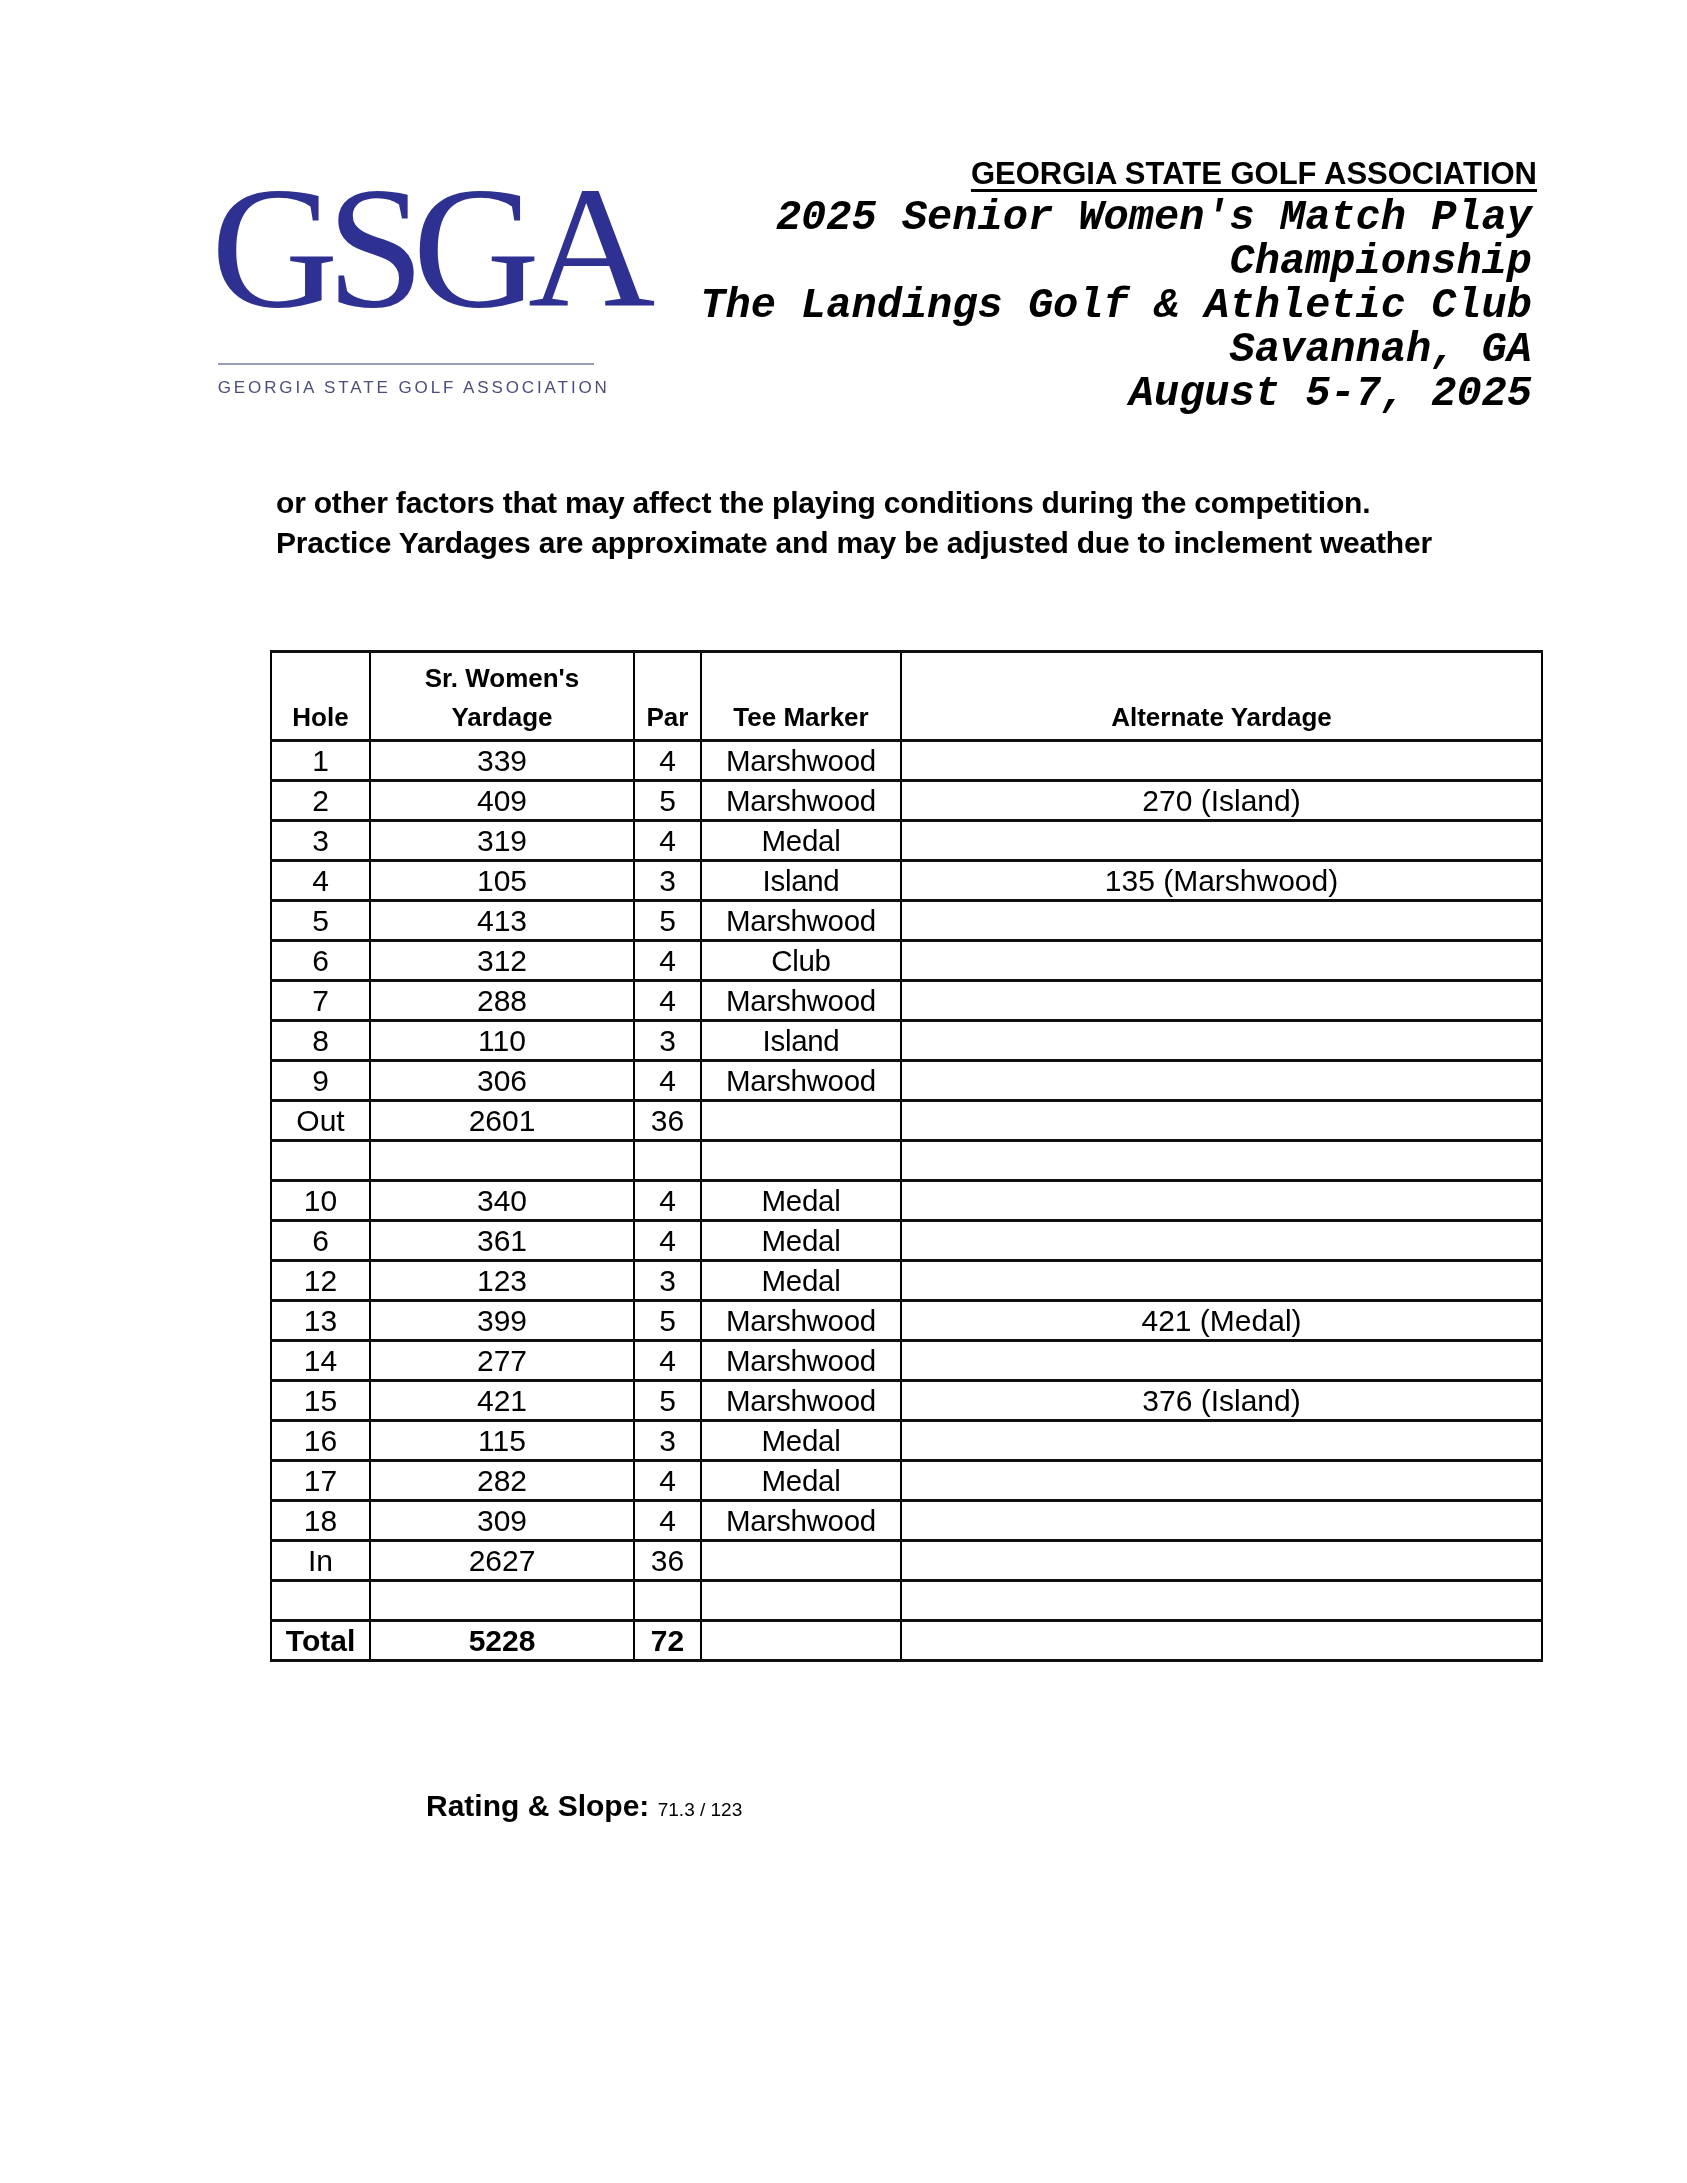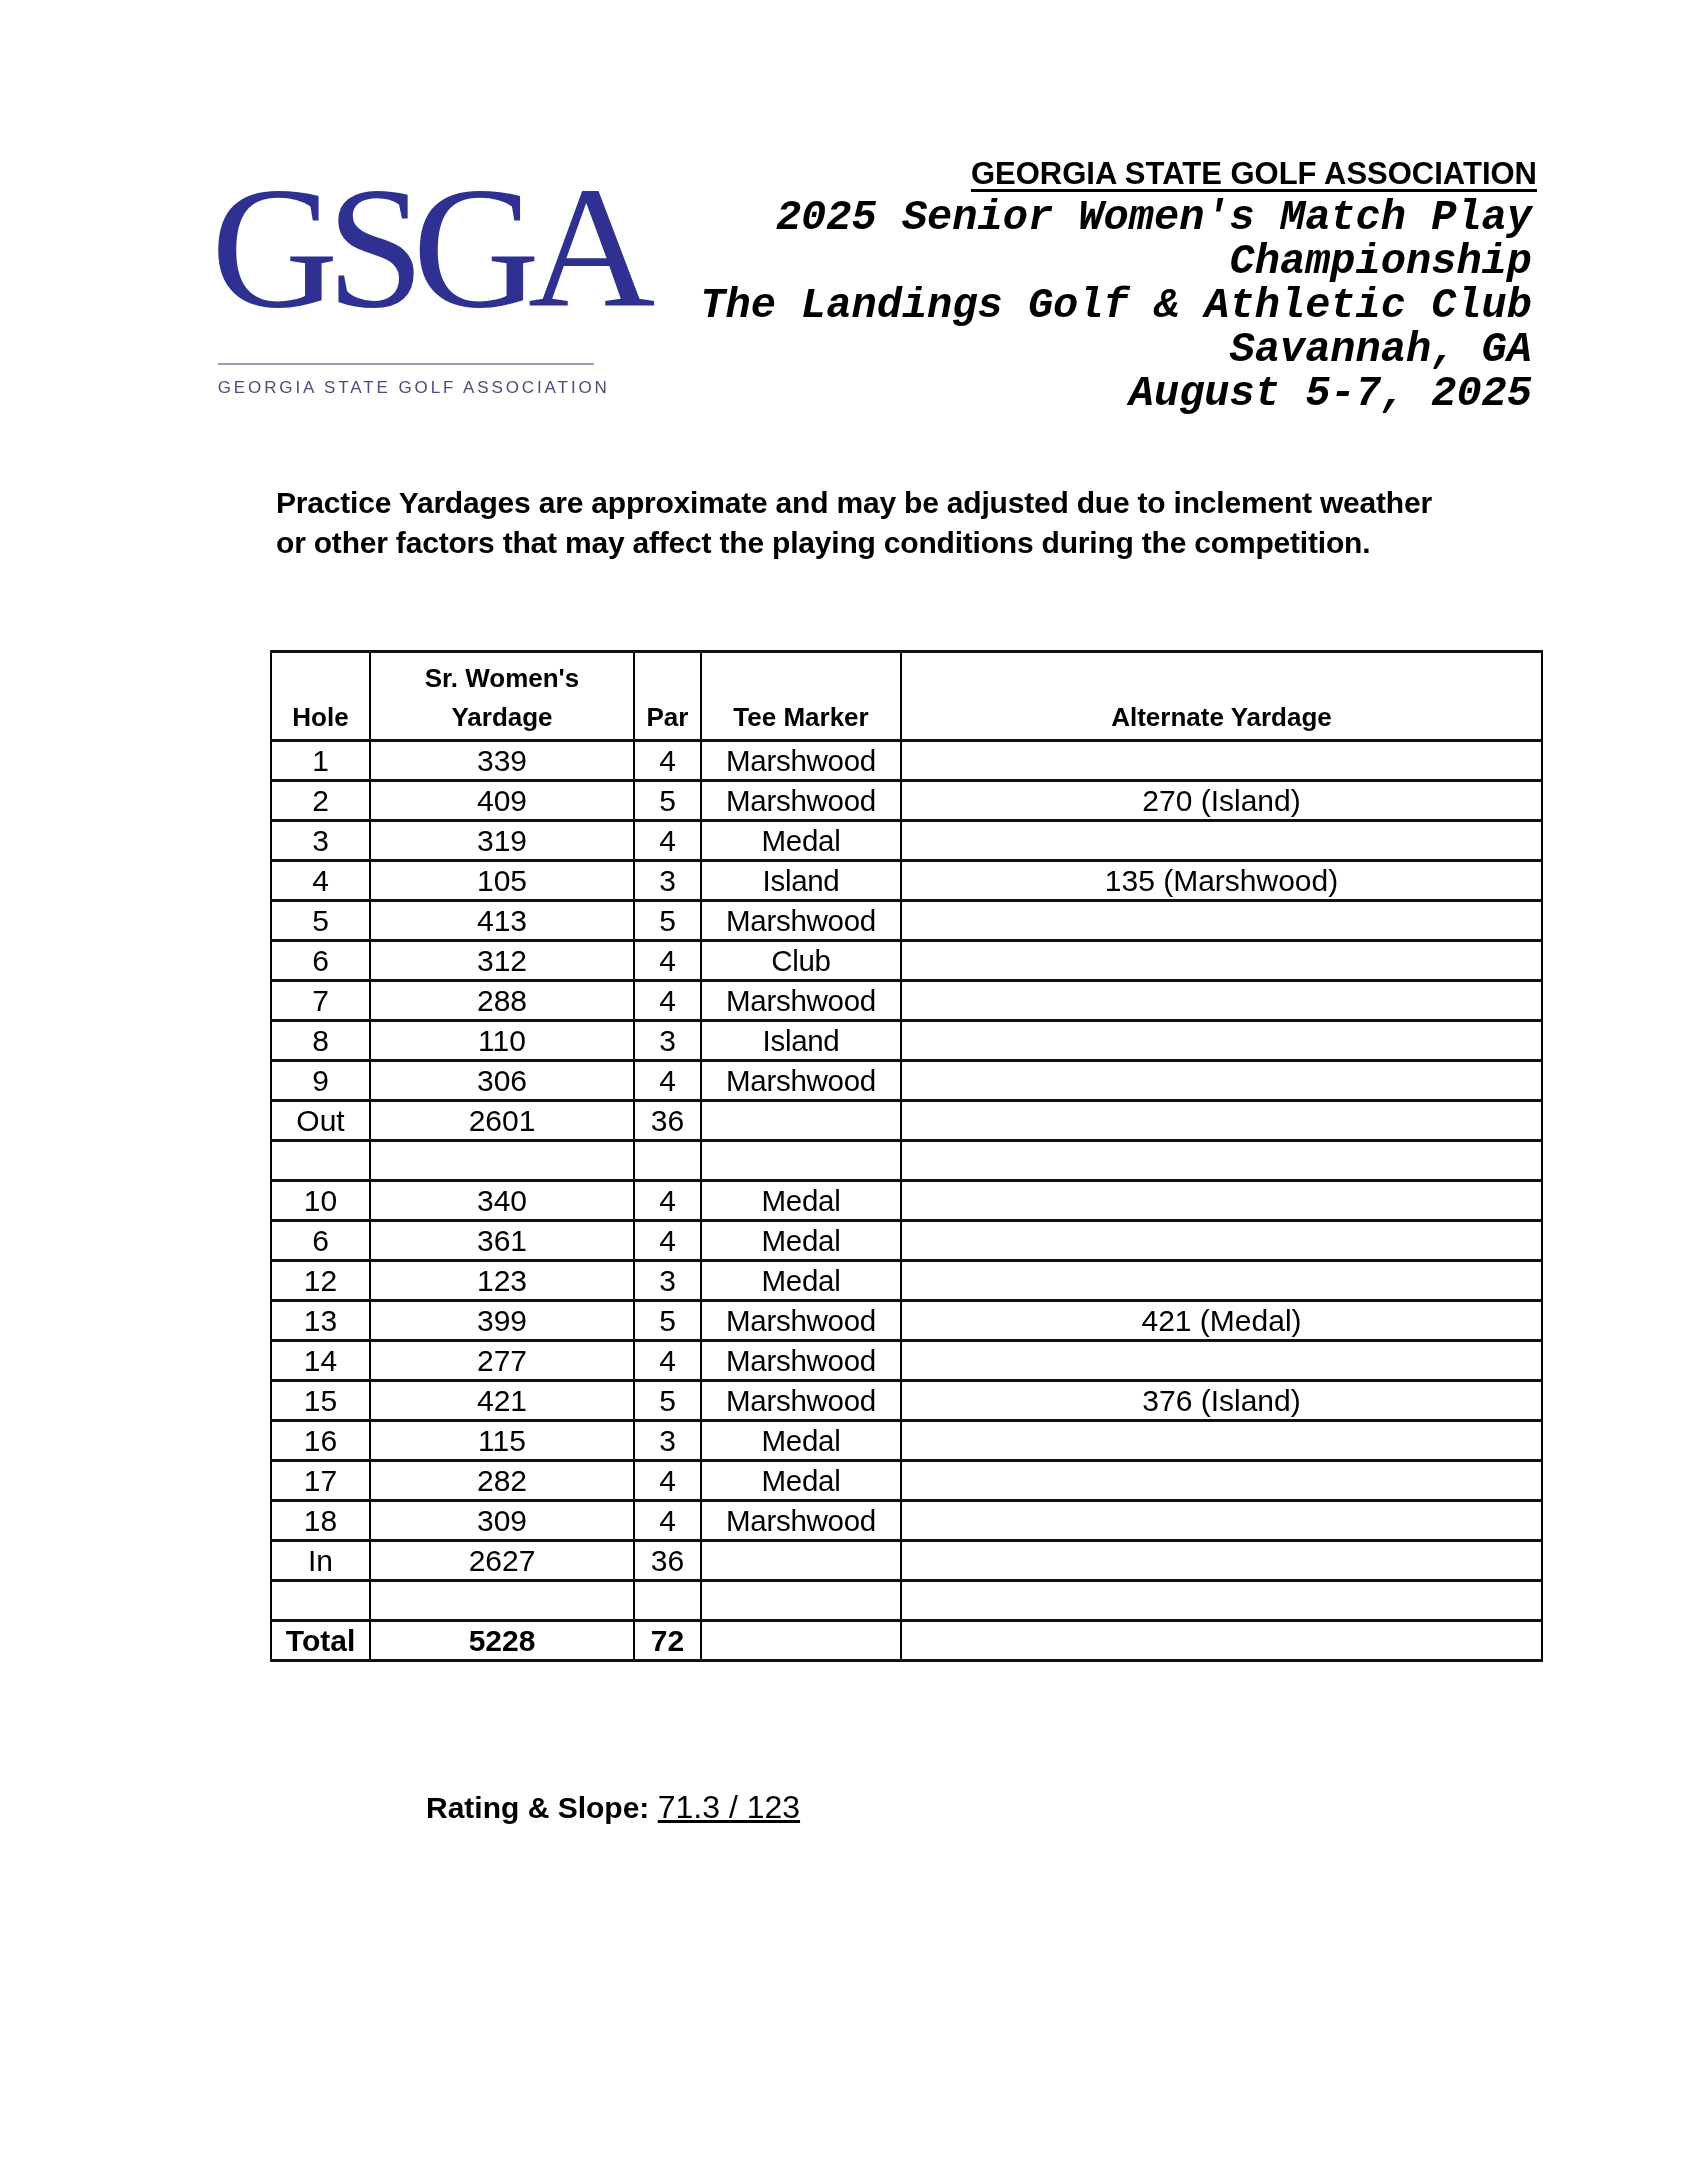--- a/index.html
+++ b/index.html
@@ -40,42 +40,42 @@
     }
     table.yardage th { font-size: 26px; font-weight: bold; height: 84px; vertical-align: bottom;
                        line-height: 39px; padding-bottom: 1.7px; }
     table.yardage td { font-size: 30px; height: 37px; line-height: 37px; vertical-align: middle; }
     table.yardage tr.total td { font-weight: bold; }
     table.yardage td.tee { font-size: 29.5px; letter-spacing: -0.3px; margin-left: 29px; }
 
     
     .rating { position: absolute; left: 382px; top: 1789px; white-space: nowrap; }
     .rating .label { font-weight: bold; font-size: 30px; margin-left: 44px; }
-    .rating .value { font-size: 32px; margin-left: 8.4px; text-decoration: underline; }
+    .rating .value { font-size: 19px; margin-left: 8.4px; }
   </style>
 </head>
 <body>
 
 <div class="logo">
   <div class="logo-mark">GSGA</div>
   <div class="logo-rule"></div>
   <div class="logo-sub">GEORGIA STATE GOLF ASSOCIATION</div>
 </div>
 
 <div class="heading">
   <div class="org">GEORGIA STATE GOLF ASSOCIATION</div>
   <div class="line">2025 Senior Women's Match Play Championship</div>
   <div class="line">The Landings Golf &amp; Athletic Club</div>
   <div class="line">Savannah, GA</div>
   <div class="line">August 5-7, 2025</div>
 </div>
 
 <div class="notice">
+  <div>or other factors that may affect the playing conditions during the competition.</div>
   <div>Practice Yardages are approximate and may be adjusted due to inclement weather</div>
-  <div>or other factors that may affect the playing conditions during the competition.</div>
 </div>
 
 <table class="yardage">
   <colgroup>
     <col class="c-hole">
       <col class="c-yard">
       <col class="c-par">
       <col class="c-tee">
       <col class="c-alt">
   </colgroup>

